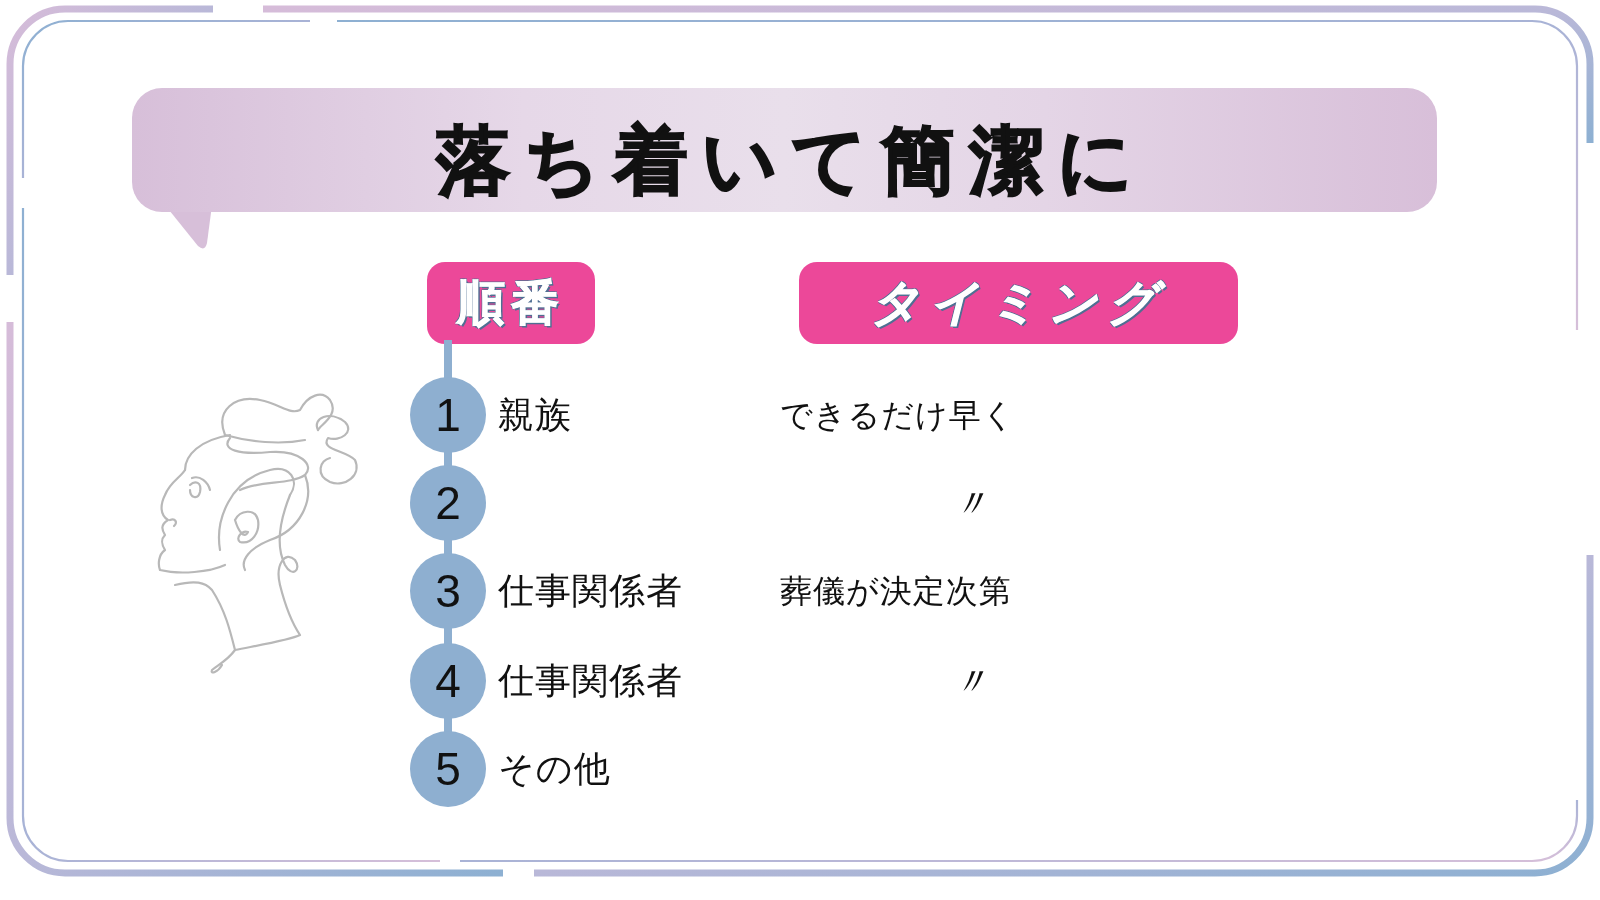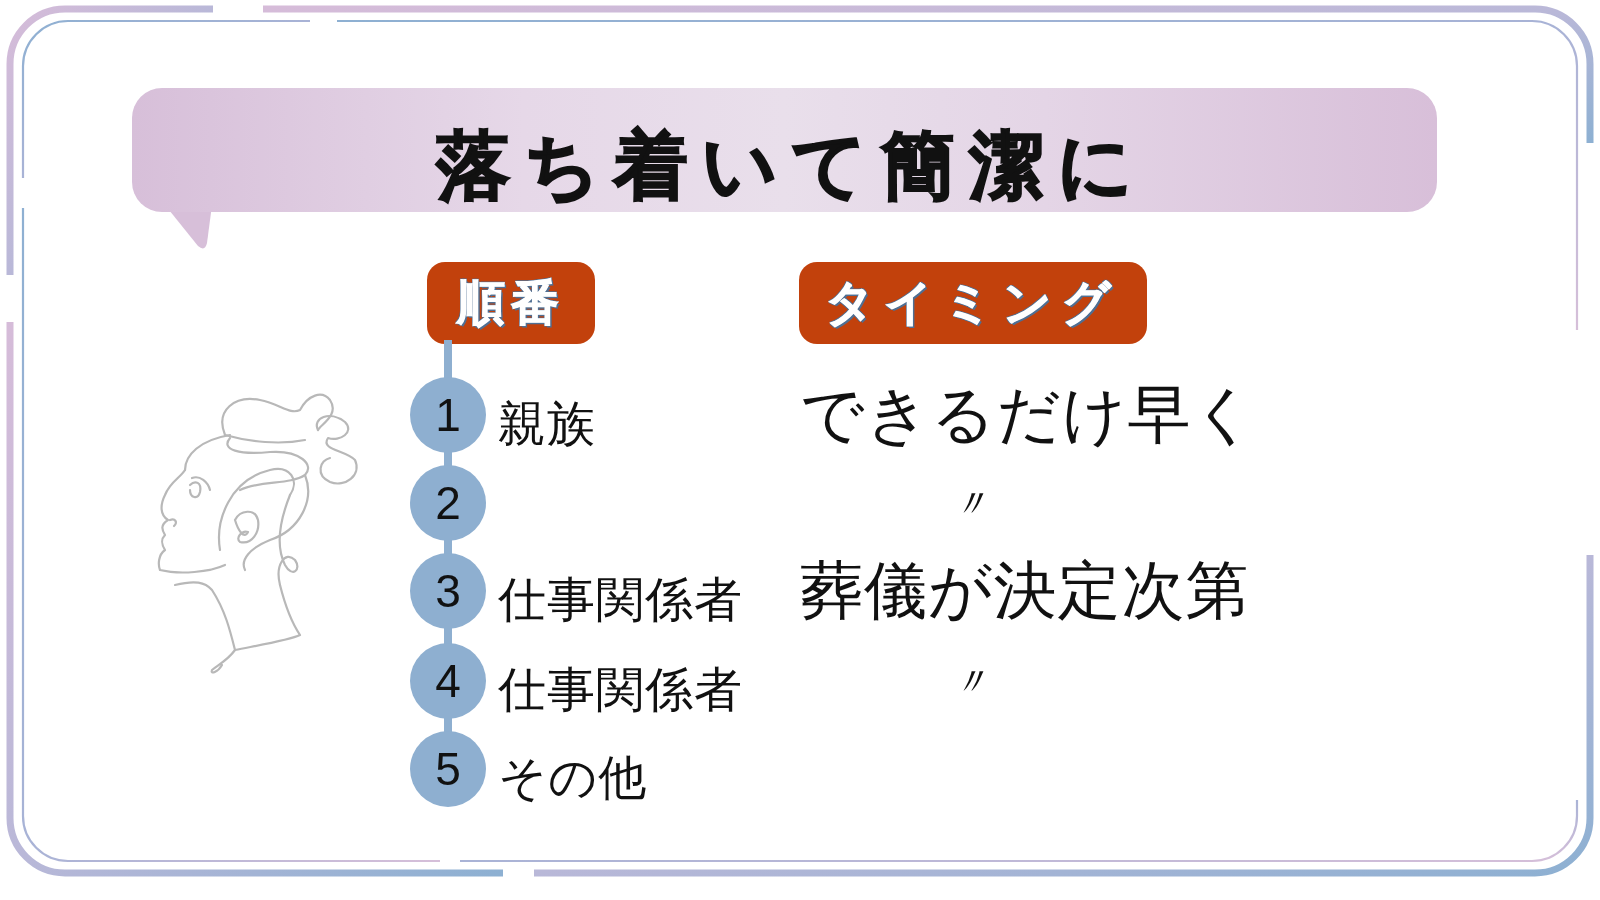--- a/index.html
+++ b/index.html
@@ -4,39 +4,39 @@
 <style>
   html, body { margin: 0; padding: 0; background: #ffffff; }
   body { width: 1600px; height: 900px; position: relative; overflow: hidden;
          font-family: "DejaVu Sans", "Liberation Sans", sans-serif; }
   .frame-svg { position: absolute; left: 0; top: 0; width: 1600px; height: 900px; pointer-events: none; }
   .title-bubble { position: absolute; left: 132px; top: 88px; width: 1305px; height: 124px;
                   border-radius: 30px;
                   background: linear-gradient(90deg, #d7bfd9 0%, #e6d8e8 30%, #e9dfeb 50%, #e4d5e6 70%, #d8bfd9 100%);
                   display: flex; align-items: center; justify-content: center; }
   .bubble-tail { position: absolute; left: 0; top: 0; width: 1600px; height: 900px; pointer-events: none; }
-  .title-text { font-family: Liberation Sans, sans-serif; font-weight: bold; font-size: 74px;
+  .title-text { font-family: Liberation Mono, monospace; font-weight: bold; font-size: 74px;
                 letter-spacing: 14px; color: #111111; line-height: 1; padding-left: 14px; margin-top: 31px;
                 -webkit-text-stroke: 2px #111111; }
-  .col-header { position: absolute; height: 82px; border-radius: 18px; background: #c2410c;
+  .col-header { position: absolute; height: 82px; border-radius: 18px; background: #ec4899;
                 display: flex; align-items: center; justify-content: center;
                 font-weight: bold; font-size: 48px; color: #ffffff; letter-spacing: 6px;
                 -webkit-text-stroke: 1px #ffffff;
                 text-shadow: 2px 2px 0 #4f6f93, -1px -1px 0 #4f6f93, 1px -1px 0 #4f6f93, -1px 1px 0 #4f6f93; }
   .col-header.order { left: 427px; top: 262px; width: 168px; }
-  .col-header.timing { left: 799px; top: 262px; width: 348px; letter-spacing: 10px; }
+  .col-header.timing { left: 799px; top: 262px; width: 439px; letter-spacing: 10px; font-style: italic; }
   .timeline-line { position: absolute; left: 444px; top: 340px; width: 8px; height: 430px; background: #8eafd0; }
   .row { position: absolute; left: 410px; height: 76px; width: 1060px; }
   .num-circle { position: absolute; left: 0; top: 0; width: 76px; height: 76px; border-radius: 50%;
                 background: #8eafd0; display: flex; align-items: center; justify-content: center;
                 font-family: "Liberation Sans", sans-serif; font-size: 46px; color: #111111; }
-  .who { position: absolute; left: 88px; top: 8px; height: 76px; line-height: 76px;
-         font-size: 48px; color: #111111; white-space: nowrap; letter-spacing: 1px; }
-  .when { position: absolute; left: 390px; top: 0; height: 76px; line-height: 76px;
-          font-size: 63px; color: #111111; white-space: nowrap; letter-spacing: 1px; }
+  .who { position: absolute; left: 88px; top: 0; height: 76px; line-height: 76px;
+         font-size: 36px; color: #111111; white-space: nowrap; letter-spacing: 1px; }
+  .when { position: absolute; left: 370px; top: 0; height: 76px; line-height: 76px;
+          font-size: 32px; color: #111111; white-space: nowrap; letter-spacing: 1px; }
   .when.ditto { left: 540px; font-size: 40px; font-style: italic; }
   .illustration { position: absolute; left: 140px; top: 370px; width: 240px; height: 310px; }
 </style>
 </head>
 <body>
 
 <svg class="frame-svg" viewBox="0 0 1600 900">
   <defs>
     <linearGradient id="outerGrad" x1="0" y1="0" x2="1" y2="1">
       <stop offset="0" stop-color="#d6bcd9"></stop>

